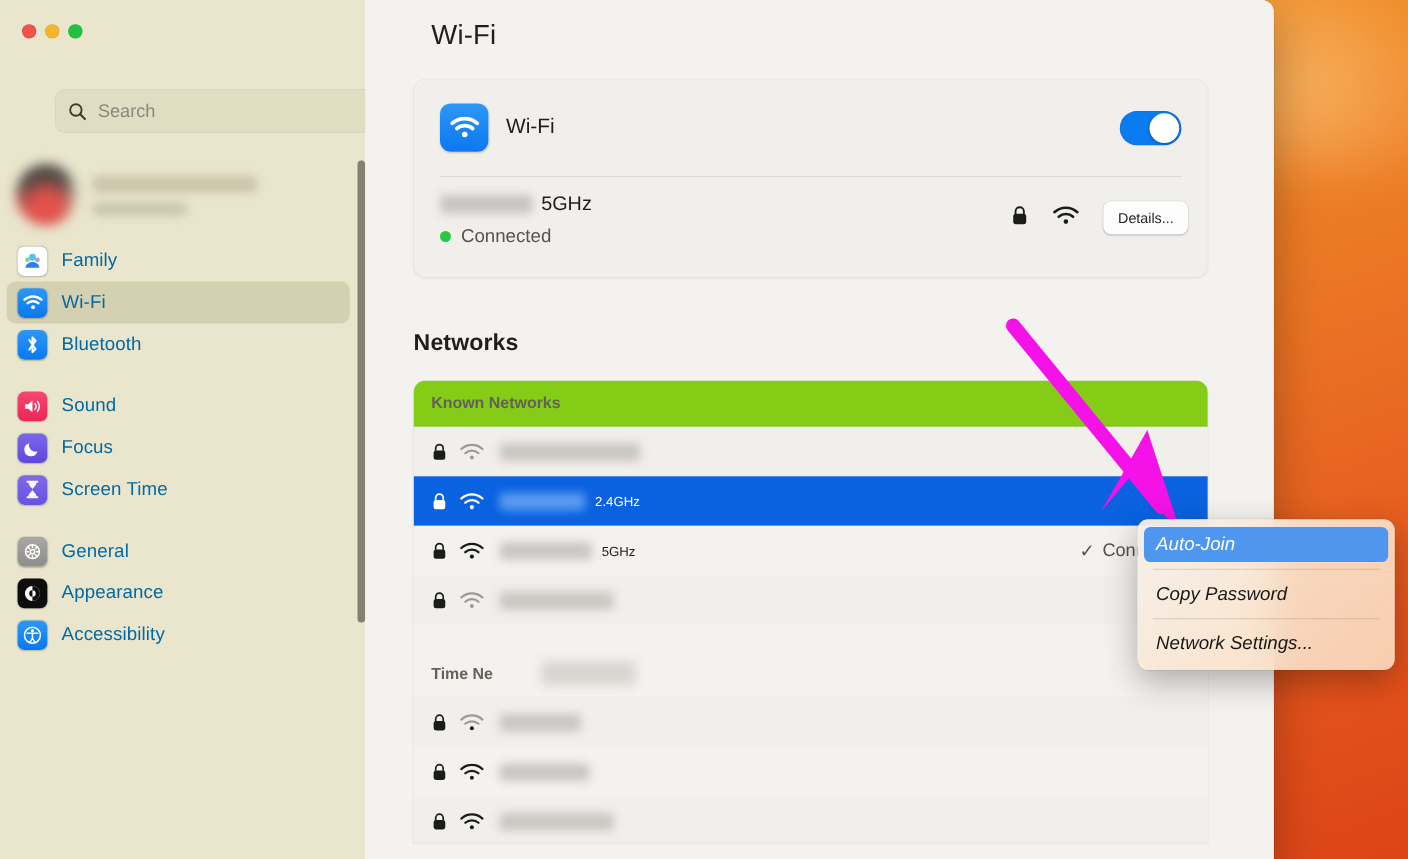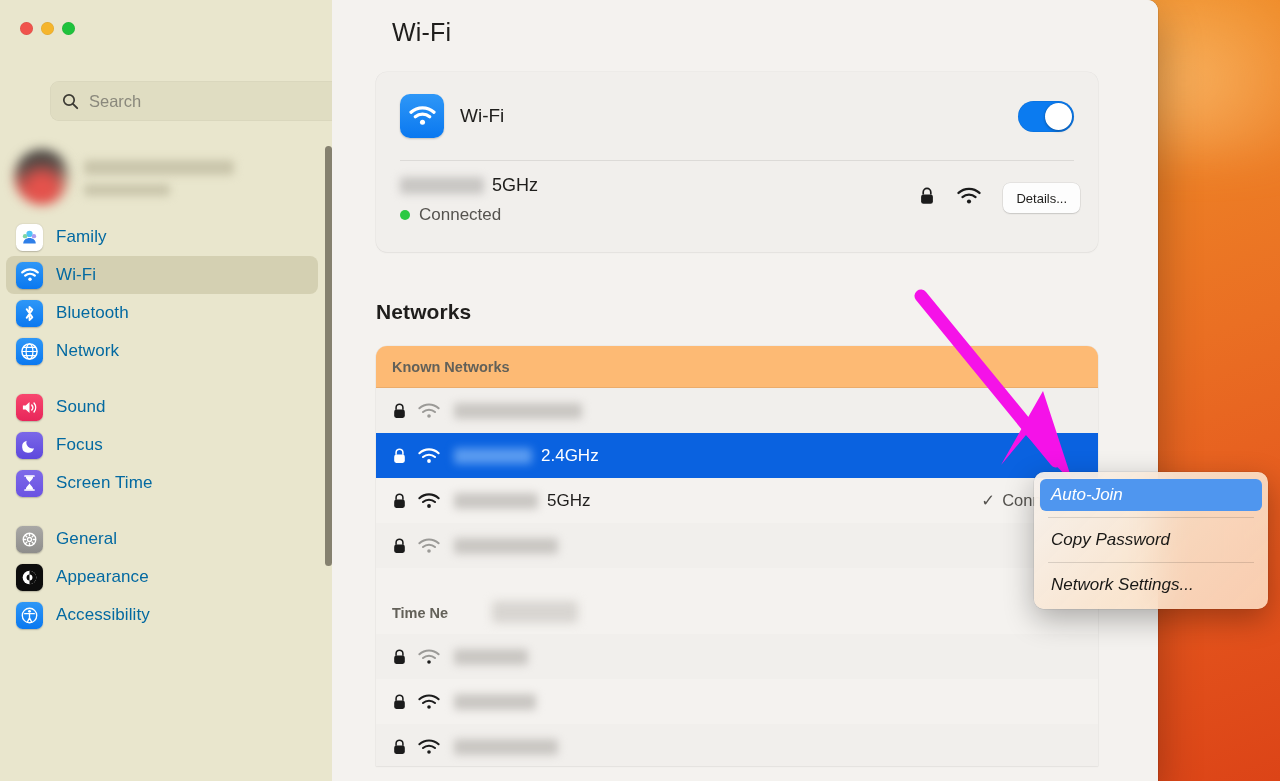--- a/index.html
+++ b/index.html
@@ -178,21 +178,21 @@
 
   
   #networks-title {
     position:absolute; left:44px; top:300px;
     font-size:21px; font-weight:700; color:#1f1e1c; letter-spacing:.1px;
   }
   #networks-card { top:346px; height:420px; border-bottom-left-radius:0; border-bottom-right-radius:0; }
   .section-hdr {
     height:42px; display:flex; align-items:center; padding:0 16px;
     font-size:14.5px; font-weight:700; color:#636159;
-    background:#fdba74; border-bottom:1px solid rgba(0,0,0,.07);
+    background:#84cc16; border-bottom:1px solid rgba(0,0,0,.07);
     position:relative;
   }
   .section-hdr.alt { background:#f4f2ef; border-bottom:none; }
   .hdr-blur {
     position:absolute; left:116px; top:9px; width:86px; height:22px;
     background:#d8d5d1; border-radius:4px; filter:blur(5px);
   }
   .spacer-row { height:24px; background:#f4f2ef; }
 
   .net-row {
@@ -202,21 +202,21 @@
   .net-row.zebra0 { background:#f1efec; }
   .net-row.zebra1 { background:#f4f2ef; }
   .net-row.sel    { background:#0a62e0; }
   .net-row .lock  { width:26px; flex:0 0 26px; display:flex; align-items:center; }
   .net-row .wifi  { width:36px; flex:0 0 36px; display:flex; align-items:center; }
   .name-blur {
     height:16px; border-radius:3px; background:#c9c6c2;
     filter:blur(4.4px); margin-right:9px;
   }
   .net-row.sel .name-blur { background:#5a9bf0; }
-  .band { font-size:17px; color:#1f1e1c; }
+  .band { font-size:12px; color:#1f1e1c; }
   .net-row.sel .band { color:#ffffff; }
   .row-right {
     margin-left:auto; display:flex; align-items:center; gap:7px;
     font-size:16.5px; color:#55534f;
   }
 
   
   #ctx-menu {
     position:absolute; left:1034px; top:472px; width:234px;
     border-radius:10px;
@@ -298,31 +298,20 @@
 
       <div class="nav-item">
         <span class="ico blue">
           <svg width="15" height="19" viewBox="0 0 14 20">
             <path d="M4 5.4 10 14 7 17V3l3 3L4 14.6" fill="none" stroke="#fff" stroke-width="1.9" stroke-linejoin="round" stroke-linecap="round"></path>
           </svg>
         </span>
         <span class="nav-label">Bluetooth</span>
       </div>
 
-      <div class="nav-item">
-        <span class="ico blue">
-          <svg width="19" height="19" viewBox="0 0 20 20">
-            <circle cx="10" cy="10" r="8" fill="none" stroke="#fff" stroke-width="1.5"></circle>
-            <ellipse cx="10" cy="10" rx="3.6" ry="8" fill="none" stroke="#fff" stroke-width="1.3"></ellipse>
-            <line x1="2" y1="10" x2="18" y2="10" stroke="#fff" stroke-width="1.3"></line>
-            <path d="M3.6 5.6h12.8M3.6 14.4h12.8" stroke="#fff" stroke-width="1.2" fill="none"></path>
-          </svg>
-        </span>
-        <span class="nav-label">Network</span>
-      </div>
 
       <div class="nav-gap"></div>
 
 
       <div class="nav-item">
         <span class="ico pink">
           <svg width="19" height="17" viewBox="0 0 20 18">
             <path d="M3 6.8h3L10 3.3v11.4L6 11.2H3z" fill="#fff"></path>
             <path d="M12.4 6.3a4.2 4.2 0 0 1 0 5.4" fill="none" stroke="#fff" stroke-width="1.5" stroke-linecap="round"></path>
             <path d="M14.8 4.3a7.4 7.4 0 0 1 0 9.4" fill="none" stroke="#fff" stroke-width="1.5" stroke-linecap="round"></path>

